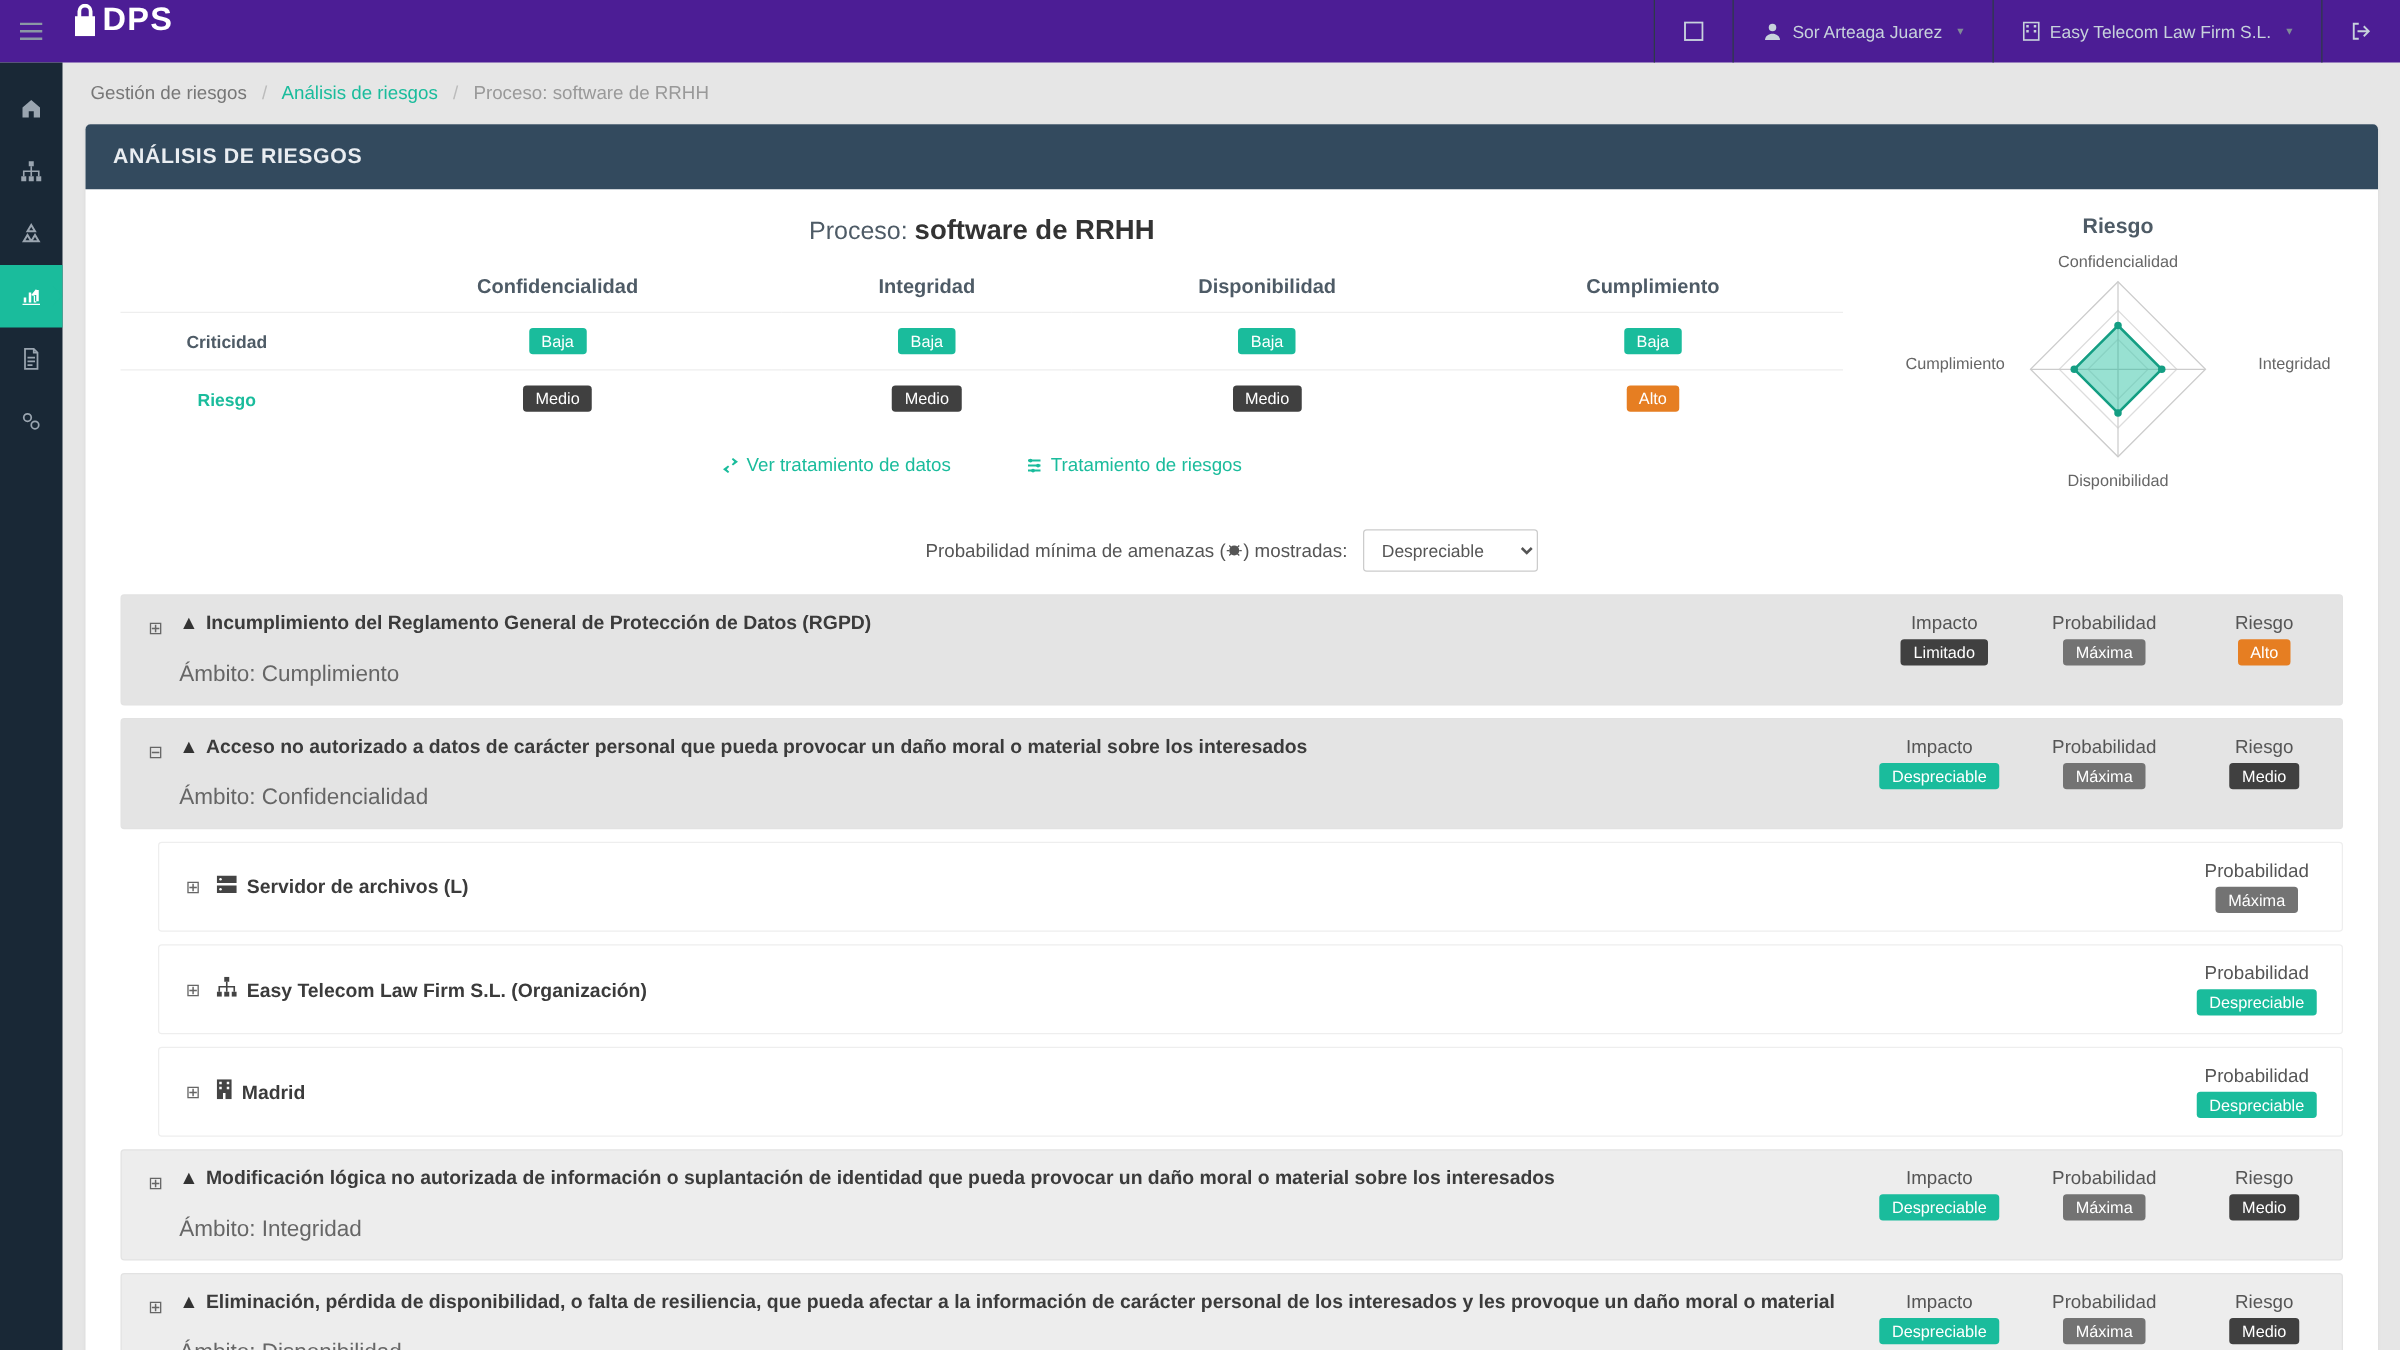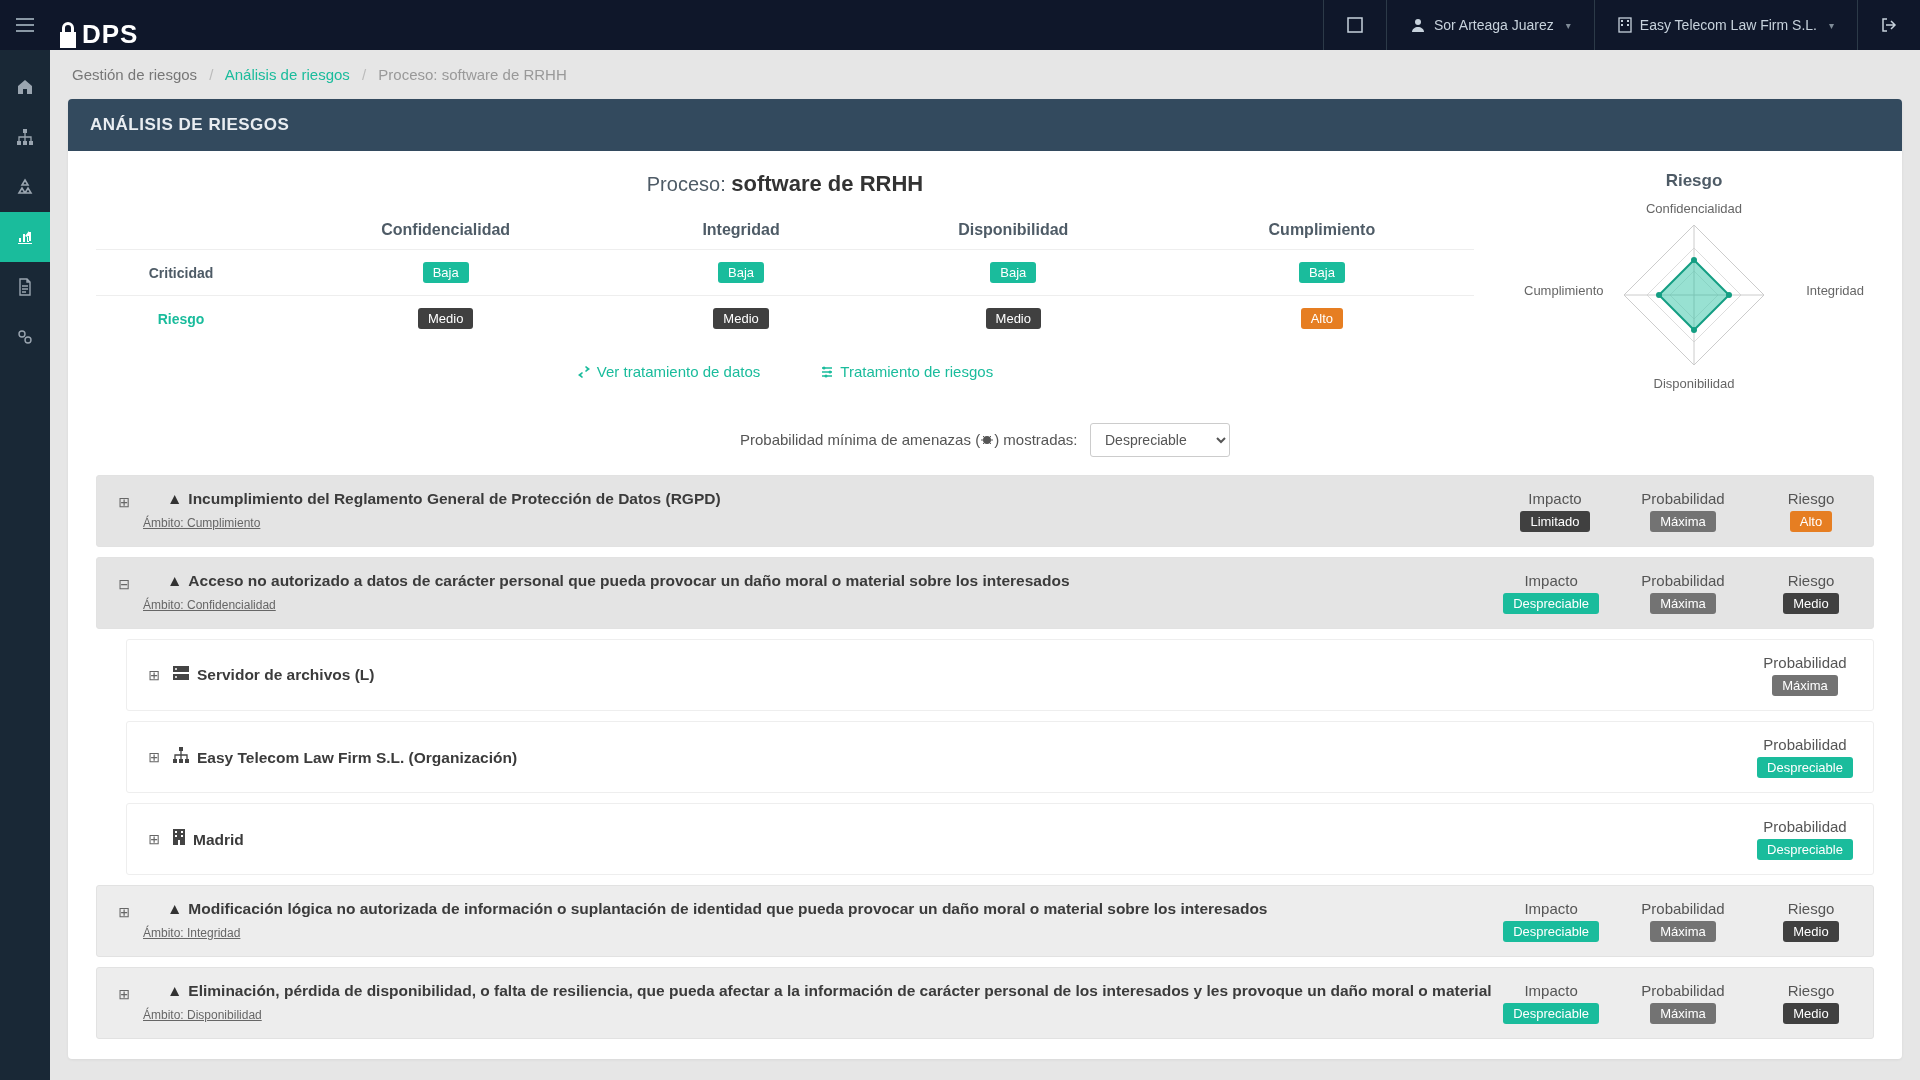--- a/index.html
+++ b/index.html
@@ -1,19 +1,19 @@
 <!DOCTYPE html>
 <html><head>
 <meta charset="utf-8">
 <style>
 * { box-sizing: border-box; margin: 0; padding: 0; }
 body { font-family: -apple-system, "Segoe UI", "Helvetica Neue", Arial, sans-serif; font-size: 14px; color: #333; background: #e6e6e6; width: 1920px; height: 1080px; overflow: hidden; }
 
 
-.topbar { height: 50px; background: #0f172a; display: flex; align-items: flex-end; color: #e0e0e0; }
+.topbar { height: 50px; background: #4c1d95; display: flex; align-items: flex-start; color: #e0e0e0; }
 .topbar .hamburger { width: 50px; height: 50px; display: flex; align-items: center; justify-content: center; cursor: pointer; color: #8a98a5; }
 .topbar .brand { display: flex; align-items: center; font-weight: 600; font-size: 26px; letter-spacing: 1px; padding-left: 8px; color:#fff; }
 .topbar .brand svg { margin-right: 4px; }
 .topbar .spacer { flex: 1; }
 .topbar .tb-btn { height: 50px; padding: 0 23px; display: flex; align-items: center; gap: 8px; border-left: 1px solid #2c3a48; cursor: pointer; color: #c7d2dc; font-size: 14px; }
 .topbar .caret-down { font-size: 10px; color: #7f8b97; margin-left: 4px; }
 
 
 .sidebar { position: absolute; top: 50px; left: 0; bottom: 0; width: 50px; background: #192836; display: flex; flex-direction: column; align-items: center; padding-top: 12px; }
 .sidebar .nav-item { width: 50px; height: 50px; display: flex; align-items: center; justify-content: center; color: #9aa5b0; cursor: pointer; position: relative; }
@@ -61,23 +61,23 @@
 
 .chart-title { font-weight:700; color:#4e5b66; font-size:17px; margin-bottom:4px;}
 .radar-wrap { position: relative; width: 340px; height: 200px; margin: 0 auto; }
 .radar-wrap .axis-label { position:absolute; font-size:13px; color:#666; }
 
 
 .threat { background: #ededed; border: 1px solid #e2e2e2; border-radius: 3px; margin-bottom: 10px; padding: 14px 18px; display: flex; align-items:flex-start; }
 .threat.dark { background: #e4e4e4; }
 .threat .exp { width: 18px; height: 18px; margin-right: 10px; margin-top: 3px; display:inline-flex; align-items:center; justify-content:center; cursor:pointer; color:#666; font-size:14px;}
 .threat .t-body { flex:1; }
-.threat .t-title { font-weight:700; color:#3b3b3b; font-size:15.5px;margin-left:24px; }
+.threat .t-title { font-weight:700; color:#3b3b3b; font-size:15.5px; }
 .threat .t-title .warn { margin-right:6px; color:#333;}
-.threat .t-sub { color:#666; margin-top:8px; font-size:12px;text-decoration:underline;}
+.threat .t-sub { color:#666; margin-top:20px; font-size:18px;}
 .threat .metrics { display:flex; gap:40px; }
 .metric { text-align:center; min-width:88px;}
 .metric-label { color:#555; font-size:15px; margin-bottom:4px;}
 
 
 .asset-row { background:#fff; border:1px solid #eee; border-radius:3px; margin:0 0 10px 30px; padding: 14px 18px; display:flex; align-items:center;}
 .asset-row .exp { width:18px;height:18px;margin-right:10px;color:#666;cursor:pointer;display:inline-flex;align-items:center;justify-content:center;}
 .asset-row .a-title { font-weight:700; color:#3b3b3b; font-size:15.5px; flex:1; display:flex; align-items:flex-end; gap:8px;}
 .asset-row .metric { min-width:100px; }
 

